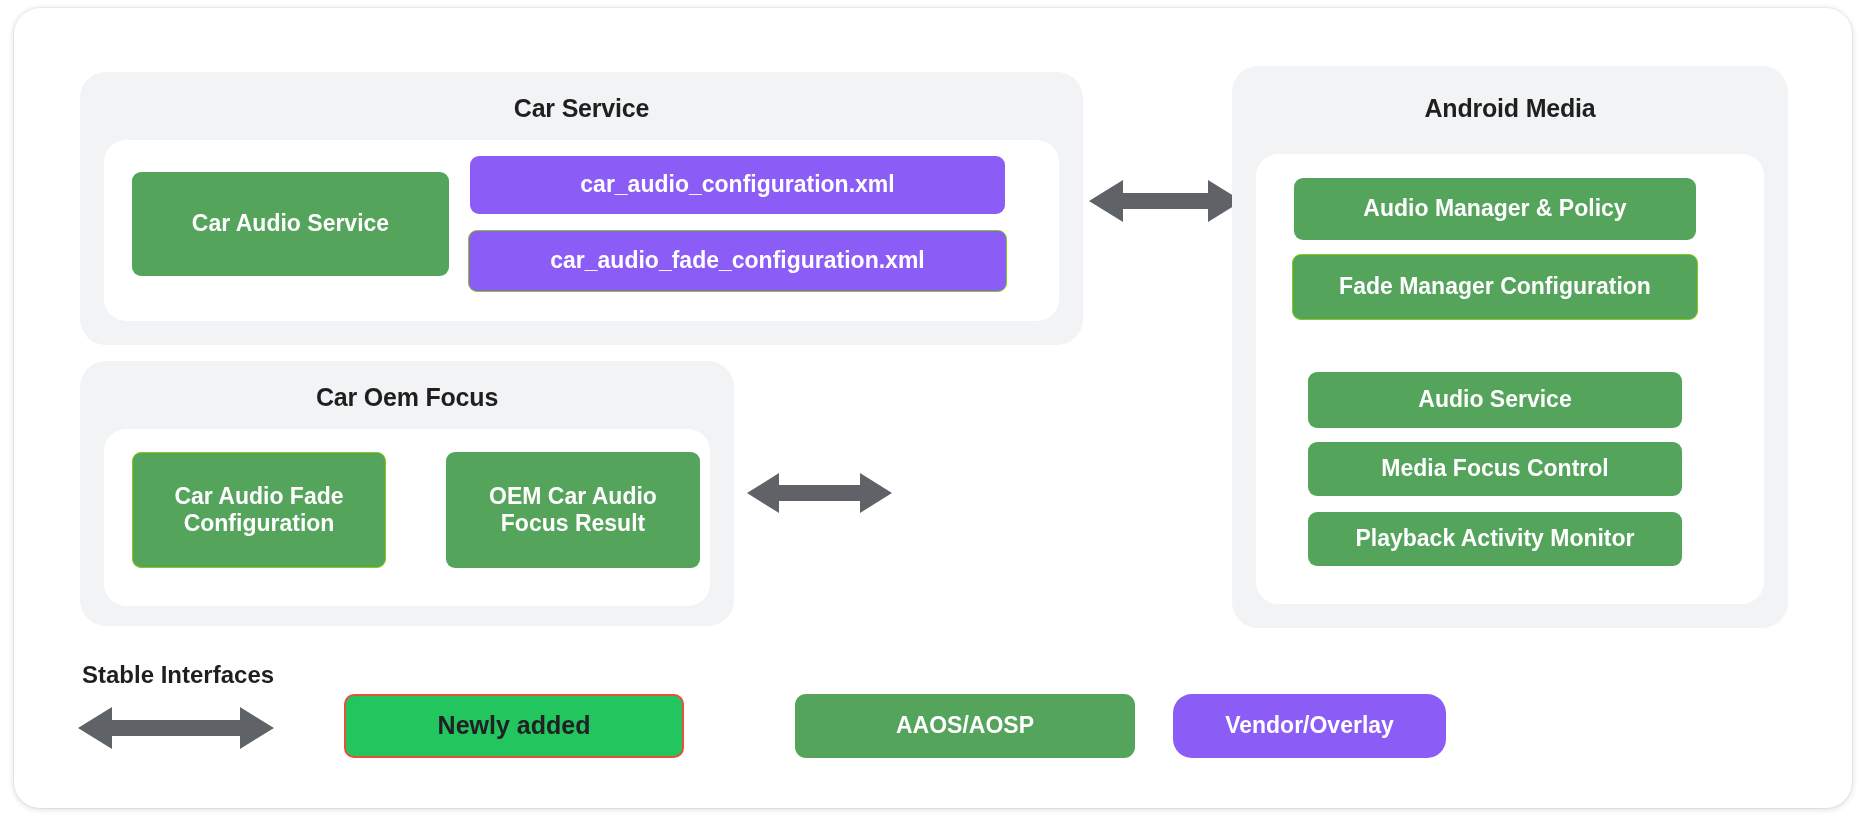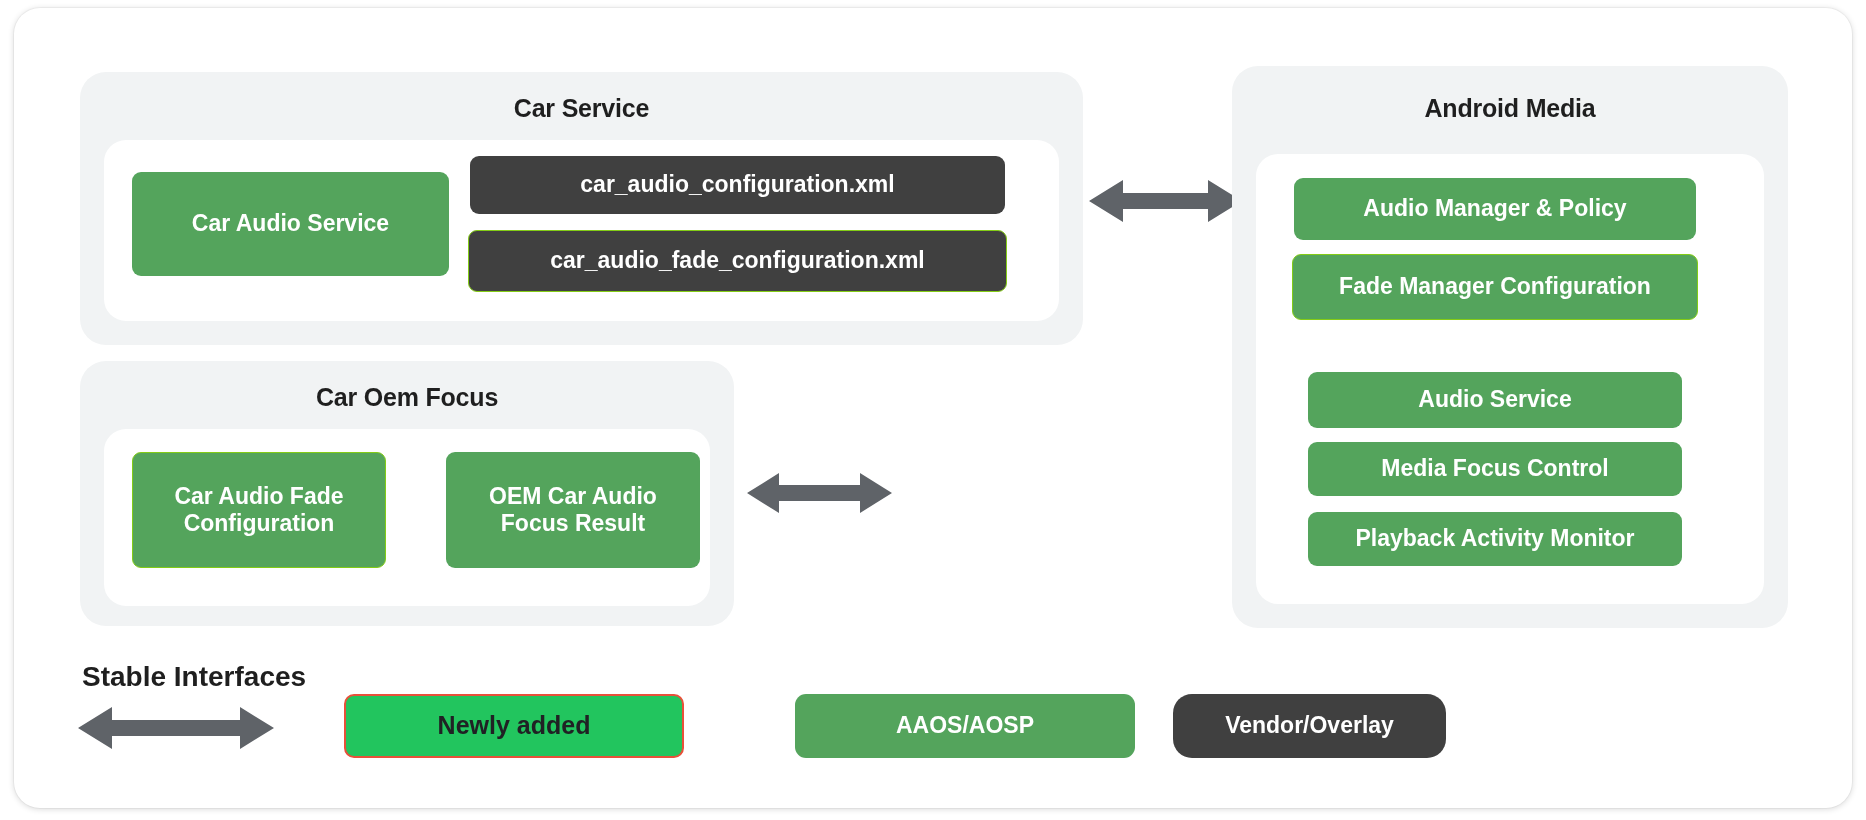--- a/index.html
+++ b/index.html
@@ -59,39 +59,39 @@
     text-align: center;
     border-radius: 9px;
     color: #ffffff;
     font-size: 23px;
     font-weight: 700;
     line-height: 1.18;
     box-sizing: border-box;
     padding: 2px 8px;
   }
   .node.green { background: #54a45c; }
-  .node.blue  { background: #404040; }
+  .node.blue  { background: #8b5cf6; }
   .node.newly { border: 1px solid #84cc16; }
   .node.white-outline {
     background: #22c55e;
     color: #202124;
     border: 2px solid #e8503a;
     border-radius: 10px;
     font-size: 25px;
   }
 
   
   .arrow {
     position: absolute;
   }
 
   
   .legend-label {
     position: absolute;
-    font-size: 28px;
+    font-size: 24px;
     font-weight: 700;
     color: #1f1f1f;
     white-space: nowrap;
   }
 </style>
 </head>
 <body>
 
 <div class="page-card">
 

